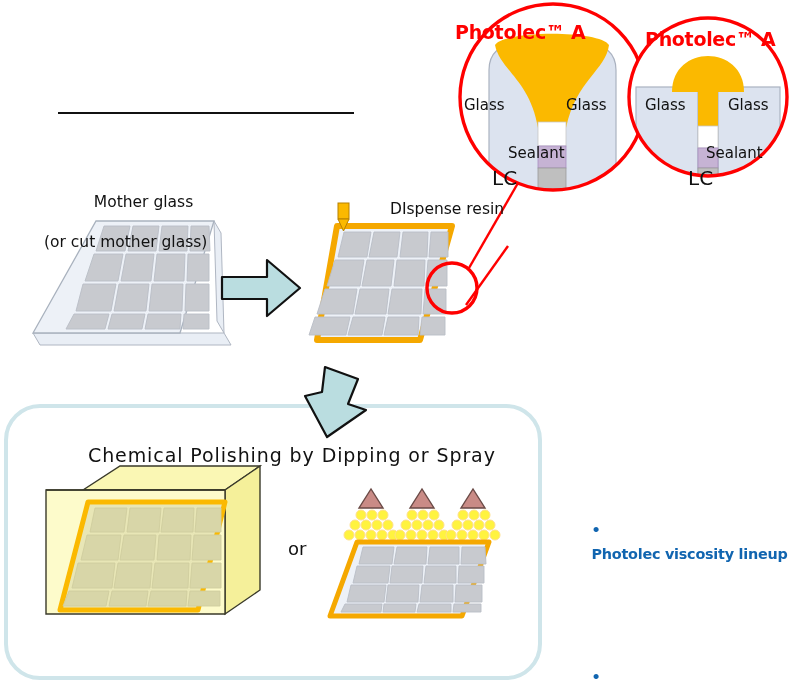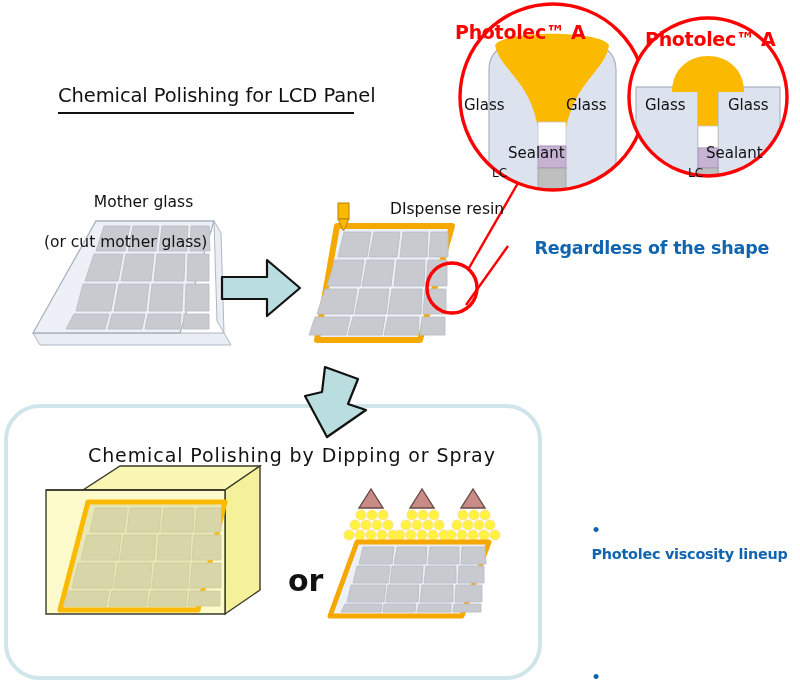--- a/index.html
+++ b/index.html
@@ -85,23 +85,23 @@
   
   #bottom-heading {
     left: 88px; top: 444px;
     font-size: 19px;
     color: #111111;
     letter-spacing: 0.9px;
   }
 
   
   #or-label {
-    left: 288px; top: 563px;
-    font-size: 30px;
-    font-weight: bold;
+    left: 288px; top: 538px;
+    font-size: 18px;
+    font-weight: normal;
     color: #111111;
   }
 
   
   #either-way-text {
     left: 141px; top: 634px;
     font-size: 22.5px;
     font-weight: bold;
     color: #1165b0;
     letter-spacing: -0.2px;
@@ -113,21 +113,21 @@
     font-weight: bold;
     color: #ff0000;
     letter-spacing: -0.3px;
   }
   .callout-part {
     font-size: 15px;
     color: #111111;
     text-align: center;
   }
   .callout-lc {
-    font-size: 12px;
+    font-size: 20px;
     color: #111111;
   }
 </style>
 </head>
 <body>
 
 <div class="stage">
 
   <svg class="svg-layer" viewBox="0 0 800 684" xmlns="http://www.w3.org/2000/svg">
     <defs>
@@ -348,32 +348,31 @@
         <polygon points="456,585 482,585 482,602 455,602"></polygon>
 
         <polygon points="345,604 382,604 381,612 341,612"></polygon>
         <polygon points="384,604 416,604 415,612 383,612"></polygon>
         <polygon points="419,604 451,604 451,612 417,612"></polygon>
         <polygon points="454,604 481,604 481,612 453,612"></polygon>
       </g>
     </g>
   </svg>
 
-  <div class="txt" id="page-title">Chemical Polishing for LCD Panel</div>
   <div id="page-title-underline"></div>
 
   <div class="txt" id="mother-glass-label">
     <span>Mother glass</span>
     <span class="l2">(or cut mother glass)</span>
   </div>
 
   <div class="txt" id="dispense-resin-label">DIspense resin</div>
 
   <div class="txt" id="regardless-text">
-    <span>Regardless of the shape</span><br>
+    <br>
   </div>
 
   <div class="txt callout-title" style="left:455px; top:21px;">Photolec™ A</div>
   <div class="txt callout-part" style="left:464px; top:96px;">Glass</div>
   <div class="txt callout-part" style="left:566px; top:96px;">Glass</div>
   <div class="txt callout-part" style="left:508px; top:144px;">Sealant</div>
   <div class="txt callout-lc" style="left:492px; top:166px;">LC</div>
 
   <div class="txt callout-title" style="left:645px; top:28px;">Photolec™ A</div>
   <div class="txt callout-part" style="left:645px; top:96px;">Glass</div>

